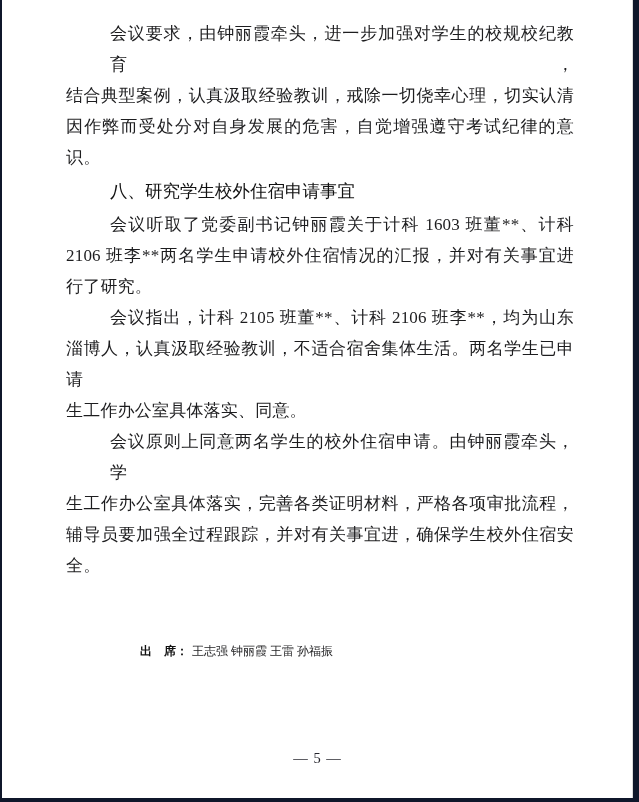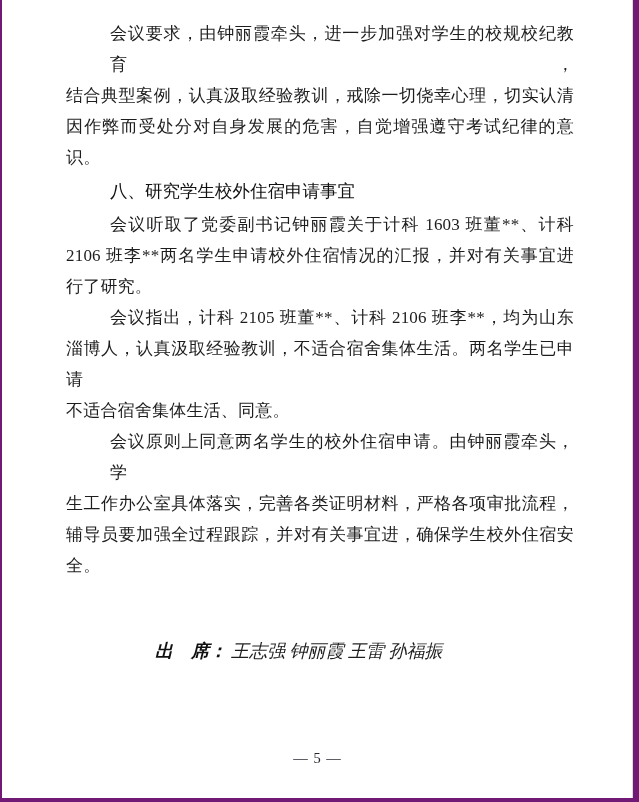--- a/index.html
+++ b/index.html
@@ -5,21 +5,21 @@
   html, body {
     margin: 0;
     padding: 0;
     background: #ececec;
   }
   .viewport {
     position: relative;
     width: 639px;
     height: 802px;
     overflow: hidden;
-    background: #701a75;
+    background: #0f172a;
     font-family: "Liberation Serif", serif;
   }
   .page {
     position: absolute;
     left: 2px;
     top: 0;
     width: 631px;
     height: 798px;
     background: #ffffff;
     border-right: 1px solid #dcdcdc;
@@ -54,25 +54,24 @@
     line-height: 31px;
     color: #111111;
     padding-left: 44px;
     margin: 3px 0 2px 0;
   }
   .attendance {
     margin-top: 18px;
     padding-left: 44px;
   }
   .att-row {
-    font-size: 18px;
+    font-size: 12px;
     line-height: 35px;
     color: #1d1d1f;
     white-space: pre;
-    font-style: italic;
   }
   .att-label {
     font-family: "Liberation Sans", sans-serif;
     font-weight: 700;
     color: #111111;
   }
   .att-names {
     font-family: "Liberation Serif", serif;
     margin-left: 4px;
   }
@@ -106,21 +105,21 @@
 
       <div>
         <div class="line indent">会议听取了党委副书记钟丽霞关于计科 1603 班董**、计科</div>
         <div class="line">2106 班李**两名学生申请校外住宿情况的汇报，并对有关事宜进</div>
         <div class="line lastline">行了研究。</div>
       </div>
 
       <div>
         <div class="line indent">会议指出，计科 2105 班董**、计科 2106 班李**，均为山东</div>
         <div class="line">淄博人，认真汲取经验教训，不适合宿舍集体生活。两名学生已申请</div>
-        <div class="line lastline">不适合宿舍集体生活、同意。</div>
+        <div class="line lastline">生工作办公室具体落实、同意。</div>
       </div>
 
       <div>
         <div class="line indent">会议原则上同意两名学生的校外住宿申请。由钟丽霞牵头，学</div>
         <div class="line">生工作办公室具体落实，完善各类证明材料，严格各项审批流程，</div>
         <div class="line">辅导员要加强全过程跟踪，并对有关事宜进，确保学生校外住宿安</div>
         <div class="line lastline">全。</div>
       </div>
 
       <div class="attendance">

